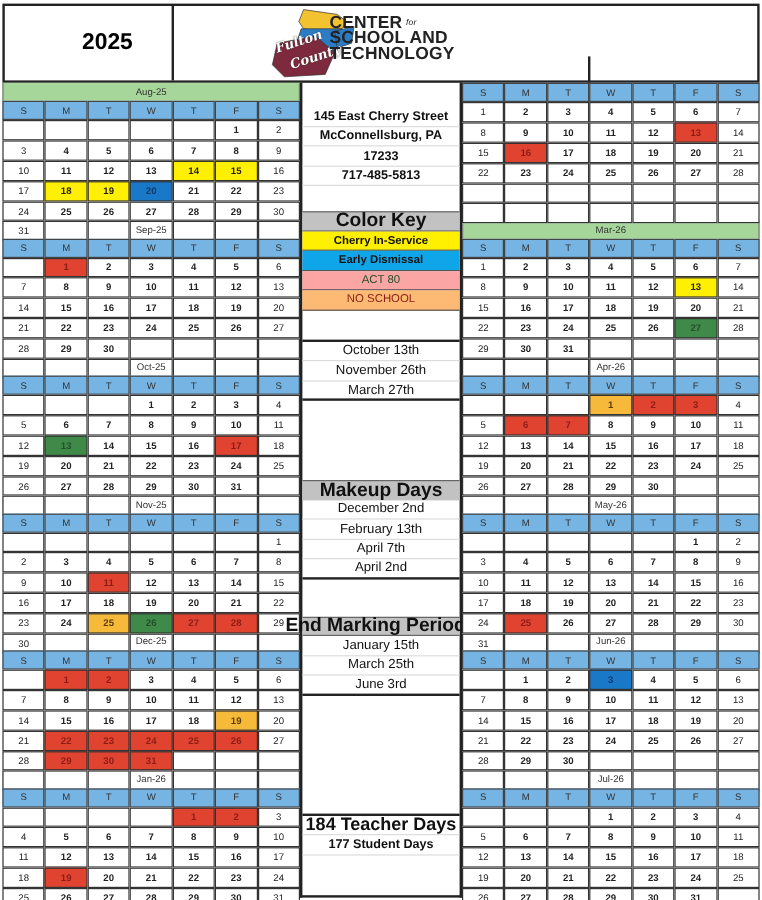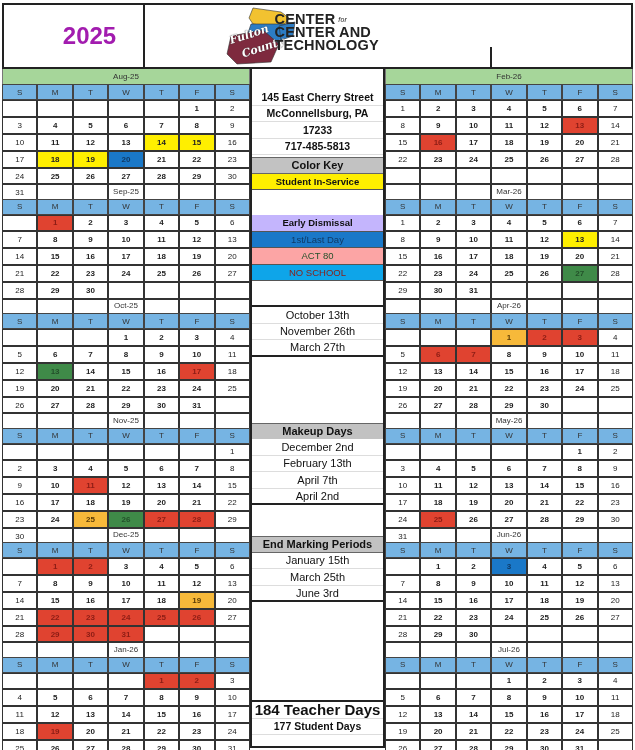--- a/index.html
+++ b/index.html
@@ -3,21 +3,21 @@
 <meta charset="utf-8">
 <style>
   * { box-sizing: border-box; margin: 0; padding: 0; }
   html, body { width: 635px; height: 750px; background: #ffffff; overflow: hidden; }
   body { font-family: "Liberation Sans", sans-serif; color: #111; position: relative; }
 
   .page { position: absolute; left: 2px; top: 3px; width: 631px; height: 745px; }
 
   
   .header { position: absolute; left: 0; top: 0; width: 631px; height: 66px; display: flex; border: 2px solid #222; }
-  .hdr-year { width: 141px; height: 100%; display: flex; align-items: center; justify-content: center; font-weight: bold; font-size: 24px; color: #a21caf; padding-left: 32px; }
+  .hdr-year { width: 141px; height: 100%; display: flex; align-items: center; justify-content: center; font-weight: bold; font-size: 19px; color: #000000; padding-left: 32px; }
   .hdr-year.left { border-right: 2px solid #222; }
   .hdr-year.right { border-left: 2px solid #222; margin-top: 42px; }
   .hdr-logo { flex: 1; position: relative; display: flex; align-items: center; justify-content: center; }
   .logo-wrap { position: relative; width: 190px; height: 60px; }
   .logo-svg { position: absolute; left: 0; top: 0; }
   .logo-text { position: absolute; left: 52px; top: 7px; font-weight: bold; font-size: 14.5px; line-height: 13px; color: #222; letter-spacing: 0.2px; }
   .logo-text .for { font-size: 7px; font-style: italic; font-weight: normal; vertical-align: top; margin-left: 3px; }
   .logo-script { position: absolute; font-family: "DejaVu Serif", serif; font-style: italic; font-weight: bold; color: #fff; font-size: 11px; transform: rotate(-18deg); text-shadow: 0 0 1px #222; }
 
   
@@ -35,21 +35,21 @@
   .day.weekend { font-weight: normal; }
   .day.red { background: #e04330; color: #8c1d15; }
   .day.yellow { background: #ffef00; color: #222; }
   .day.orange { background: #f7b93a; color: #5b3c06; }
   .day.blue { background: #1a78c8; color: #0f3a66; }
   .day.green { background: #3f8a48; color: #23502a; }
 
   
   .mid-row { height: 16.5px; display: flex; align-items: center; justify-content: center; font-size: 10.5px; border-bottom: 1px solid #ddd; white-space: nowrap; }
   .mid-row.bold { font-weight: bold; }
-  .mid-row.heading { background: #c2c2c2; font-weight: bold; font-size: 11px; border-top: 1px solid #666; border-bottom: 1px solid #666; }
+  .mid-row.heading { background: #c2c2c2; font-weight: bold; font-size: 16px; border-top: 1px solid #666; border-bottom: 1px solid #666; }
   .mid-row.sub { background: #c2c2c2; font-size: 11px; border-bottom: 1px solid #666; }
   .mid-row.key { font-weight: bold; font-size: 9.5px; border-bottom: 1px solid #555; }
   .mid-row.normal { font-size: 11px; }
   .spacer { border-bottom: none; }
   .mid-sep { border-bottom: 2px solid #222; }
 </style>
 </head>
 <body>
 
 <div class="page">
@@ -61,21 +61,21 @@
         <svg class="logo-svg" width="80" height="60" viewBox="0 0 80 60">
           <polygon points="30,2 58,6 66,12 62,18 44,20 30,18 26,12" fill="#f2c230" stroke="#333" stroke-width="0.6"></polygon>
           <polygon points="28,18 62,18 66,24 56,38 40,36 24,30" fill="#2c7cc4" stroke="#333" stroke-width="0.6"></polygon>
           <polygon points="8,30 40,24 56,38 48,56 14,58 4,48" fill="#7e2a3e" stroke="#333" stroke-width="0.6"></polygon>
           <polygon points="56,20 72,16 70,30 58,34" fill="#2c7cc4" stroke="#333" stroke-width="0.6"></polygon>
         </svg>
         <span class="logo-script" style="left:6px; top:22px;">Fulton</span>
         <span class="logo-script" style="left:18px; top:35px;">County</span>
         <div class="logo-text">
           <div><span>CENTER</span><span class="for">for</span></div>
-          <div>CENTER AND</div>
+          <div>SCHOOL AND</div>
           <div>TECHNOLOGY</div>
         </div>
       </div>
     </div>
     <div class="hdr-year right">2026</div>
   </div>
 
   <div class="col-left" id="col-left">
       <div class="month">
         <div class="month-title">Aug-25</div>
@@ -460,33 +460,32 @@
           <div class="day">27</div>
           <div class="day">28</div>
           <div class="day">29</div>
           <div class="day">30</div>
           <div class="day weekend">31</div>
         </div>
       </div>
     </div>
 
   <div class="col-mid">
-    <div style="height:88px;">
+    <div style="height:107px;">
       <div style="height:20px;" class="spacer"></div>
       <div class="mid-row bold">145 East Cherry Street</div>
       <div class="mid-row bold">McConnellsburg, PA</div>
       <div class="mid-row bold">17233</div>
       <div class="mid-row bold">717-485-5813</div>
     </div>
     <div class="mid-row heading">Color Key</div>
-    <div class="mid-row key" style="background:#ffef00;">Student In-Service</div>
-    <div class="mid-row key" style="background:#c4b5fd;margin-top:25px;">Early Dismissal</div>
-    <div class="mid-row key" style="background:#1a78c8; color:#0f3a66; font-weight:normal;">1st/Last Day</div>
+    <div class="mid-row key" style="background:#ffef00;">Cherry In-Service</div>
+    <div class="mid-row key" style="background:#0ea5e9;">Early Dismissal</div>
     <div class="mid-row key" style="background:#fca5a5; color:#23502a; font-weight:normal;">ACT 80</div>
-    <div class="mid-row key mid-sep" style="background:#0ea5e9; color:#8c1d15; font-weight:normal;">NO SCHOOL</div>
+    <div class="mid-row key mid-sep" style="background:#fdba74; color:#8c1d15; font-weight:normal;">NO SCHOOL</div>
 
     <div style="height:26px;" class="mid-sep"></div>
 
     <div class="mid-row normal">October 13th</div>
     <div class="mid-row normal">November 26th</div>
     <div class="mid-row normal mid-sep">March 27th</div>
 
     <div style="height:66px;"></div>
 
     <div class="mid-row heading" style="border-bottom:none;">Makeup Days</div>
@@ -504,21 +503,20 @@
 
     <div style="height:100px;" class="mid-sep"></div>
 
     <div class="mid-row bold" style="font-size:15px;">184 Teacher Days</div>
     <div class="mid-row bold" style="font-size:10.5px;">177 Student Days</div>
 
   </div>
 
   <div class="col-right" id="col-right">
       <div class="month">
-        <div class="month-title">Feb-26</div>
         <div class="dow-row">
           <div class="dow">S</div>
           <div class="dow">M</div>
           <div class="dow">T</div>
           <div class="dow">W</div>
           <div class="dow">T</div>
           <div class="dow">F</div>
           <div class="dow">S</div>
         </div>
         <div class="week-row">

